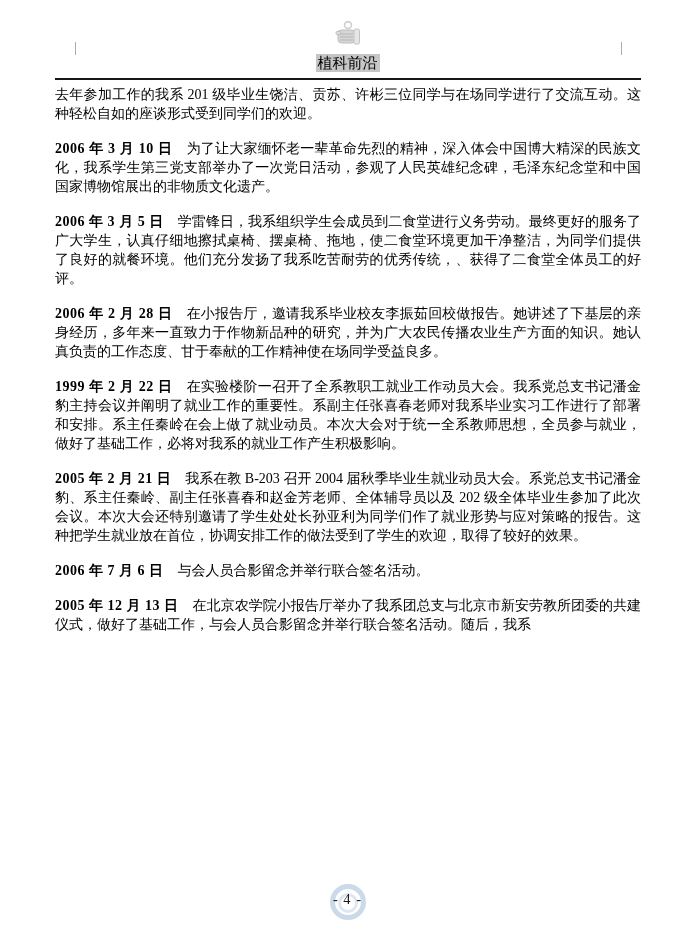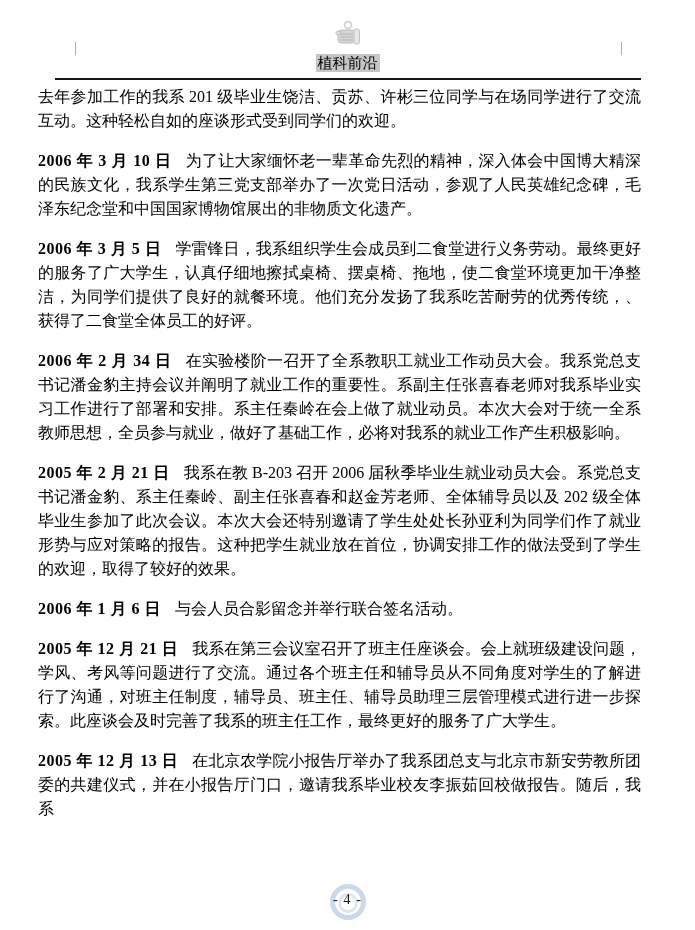--- a/index.html
+++ b/index.html
@@ -15,21 +15,21 @@
   .icon-wrap{height:36px;line-height:36px;}
   .icon-wrap svg{vertical-align:middle;}
   .tick{position:absolute;width:1px;height:13px;background:#adadad;top:42px;}
   .tick.left{left:75px;}
   .tick.right{left:621px;}
   .page-title{margin-top:1px;font-size:15px;line-height:20px;}
   .page-title .hl{background:#c6c6c6;padding:1px 2px;}
   .header-rule{border:none;border-top:2px solid #161616;margin:5px 54px 0 55px;}
 
   
-  .content{padding:5px 54px 0 38px;font-size:16px;line-height:24px;}
+  .content{padding:5px 54px 0 55px;font-size:14px;line-height:19px;}
   .content p{margin:0 0 16px 0;text-align:justify;}
   .entry .date{font-weight:bold;margin-right:14px;letter-spacing:.5px;}
 
   
   .footer{position:absolute;left:0;right:0;bottom:0;height:48px;text-align:center;}
   .ring{
     position:absolute;left:50%;top:2px;transform:translateX(-50%);
     width:36px;height:36px;border:5px solid #c3d2e4;border-radius:50%;
     box-sizing:border-box;opacity:.85;
   }
@@ -70,31 +70,31 @@
     <hr class="header-rule">
   </div>
 
   <div class="content">
     <p>去年参加工作的我系 201 级毕业生饶洁、贡苏、许彬三位同学与在场同学进行了交流互动。这种轻松自如的座谈形式受到同学们的欢迎。</p>
 
     <p class="entry"><span class="date">2006 年 3 月 10 日</span><span>为了让大家缅怀老一辈革命先烈的精神，深入体会中国博大精深的民族文化，我系学生第三党支部举办了一次党日活动，参观了人民英雄纪念碑，毛泽东纪念堂和中国国家博物馆展出的非物质文化遗产。</span></p>
 
     <p class="entry"><span class="date">2006 年 3 月 5 日</span><span>学雷锋日，我系组织学生会成员到二食堂进行义务劳动。最终更好的服务了广大学生，认真仔细地擦拭桌椅、摆桌椅、拖地，使二食堂环境更加干净整洁，为同学们提供了良好的就餐环境。他们充分发扬了我系吃苦耐劳的优秀传统，、获得了二食堂全体员工的好评。</span></p>
 
+    <p class="entry"><span class="date">2006 年 2 月 28 日</span><span>在小报告厅，邀请我系毕业校友李振茹回校做报告。她讲述了下基层的亲身经历，多年来一直致力于作物新品种的研究，并为广大农民传播农业生产方面的知识。她认真负责的工作态度、甘于奉献的工作精神使在场同学受益良多。</span></p>
 
-    <p class="entry"><span class="date">2006 年 2 月 34 日</span><span>在实验楼阶一召开了全系教职工就业工作动员大会。我系党总支书记潘金豹主持会议并阐明了就业工作的重要性。系副主任张喜春老师对我系毕业实习工作进行了部署和安排。系主任秦岭在会上做了就业动员。本次大会对于统一全系教师思想，全员参与就业，做好了基础工作，必将对我系的就业工作产生积极影响。</span></p>
+    <p class="entry"><span class="date">1999 年 2 月 22 日</span><span>在实验楼阶一召开了全系教职工就业工作动员大会。我系党总支书记潘金豹主持会议并阐明了就业工作的重要性。系副主任张喜春老师对我系毕业实习工作进行了部署和安排。系主任秦岭在会上做了就业动员。本次大会对于统一全系教师思想，全员参与就业，做好了基础工作，必将对我系的就业工作产生积极影响。</span></p>
 
-    <p class="entry"><span class="date">2005 年 2 月 21 日</span><span>我系在教 B-203 召开 2006 届秋季毕业生就业动员大会。系党总支书记潘金豹、系主任秦岭、副主任张喜春和赵金芳老师、全体辅导员以及 202 级全体毕业生参加了此次会议。本次大会还特别邀请了学生处处长孙亚利为同学们作了就业形势与应对策略的报告。这种把学生就业放在首位，协调安排工作的做法受到了学生的欢迎，取得了较好的效果。</span></p>
+    <p class="entry"><span class="date">2005 年 2 月 21 日</span><span>我系在教 B-203 召开 2004 届秋季毕业生就业动员大会。系党总支书记潘金豹、系主任秦岭、副主任张喜春和赵金芳老师、全体辅导员以及 202 级全体毕业生参加了此次会议。本次大会还特别邀请了学生处处长孙亚利为同学们作了就业形势与应对策略的报告。这种把学生就业放在首位，协调安排工作的做法受到了学生的欢迎，取得了较好的效果。</span></p>
 
 
-    <p class="entry"><span class="date">2006 年 1 月 6 日</span><span>与会人员合影留念并举行联合签名活动。</span></p>
+    <p class="entry"><span class="date">2006 年 7 月 6 日</span><span>与会人员合影留念并举行联合签名活动。</span></p>
 
-    <p class="entry"><span class="date">2005 年 12 月 21 日</span><span>我系在第三会议室召开了班主任座谈会。会上就班级建设问题，学风、考风等问题进行了交流。通过各个班主任和辅导员从不同角度对学生的了解进行了沟通，对班主任制度，辅导员、班主任、辅导员助理三层管理模式进行进一步探索。此座谈会及时完善了我系的班主任工作，最终更好的服务了广大学生。</span></p>
 
-    <p class="entry"><span class="date">2005 年 12 月 13 日</span><span>在北京农学院小报告厅举办了我系团总支与北京市新安劳教所团委的共建仪式，并在小报告厅门口，邀请我系毕业校友李振茹回校做报告。随后，我系</span></p>
+    <p class="entry"><span class="date">2005 年 12 月 13 日</span><span>在北京农学院小报告厅举办了我系团总支与北京市新安劳教所团委的共建仪式，做好了基础工作，与会人员合影留念并举行联合签名活动。随后，我系</span></p>
   </div>
 
   <div class="footer">
     <span class="ring"></span>
     <span class="ring-inner"></span>
     <span class="page-number">- 4 -</span>
   </div>
 
 </div>
 

